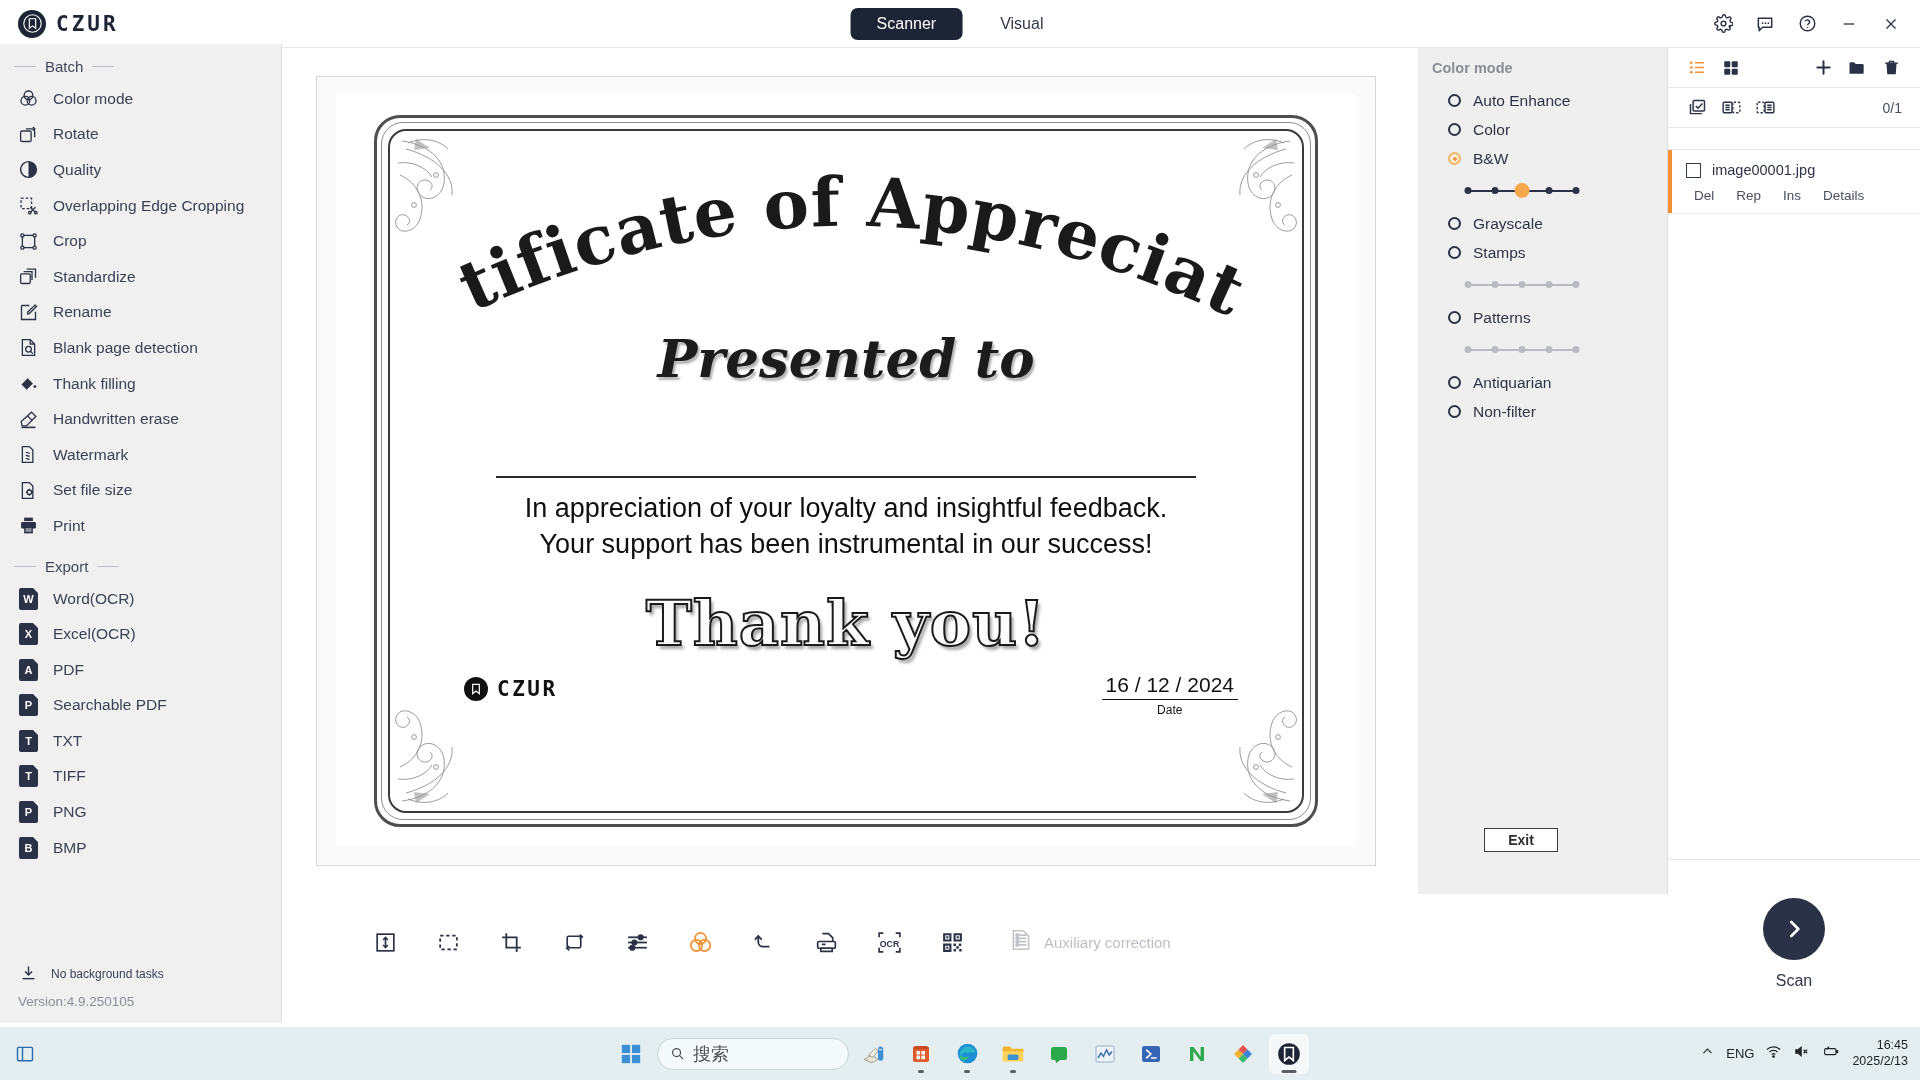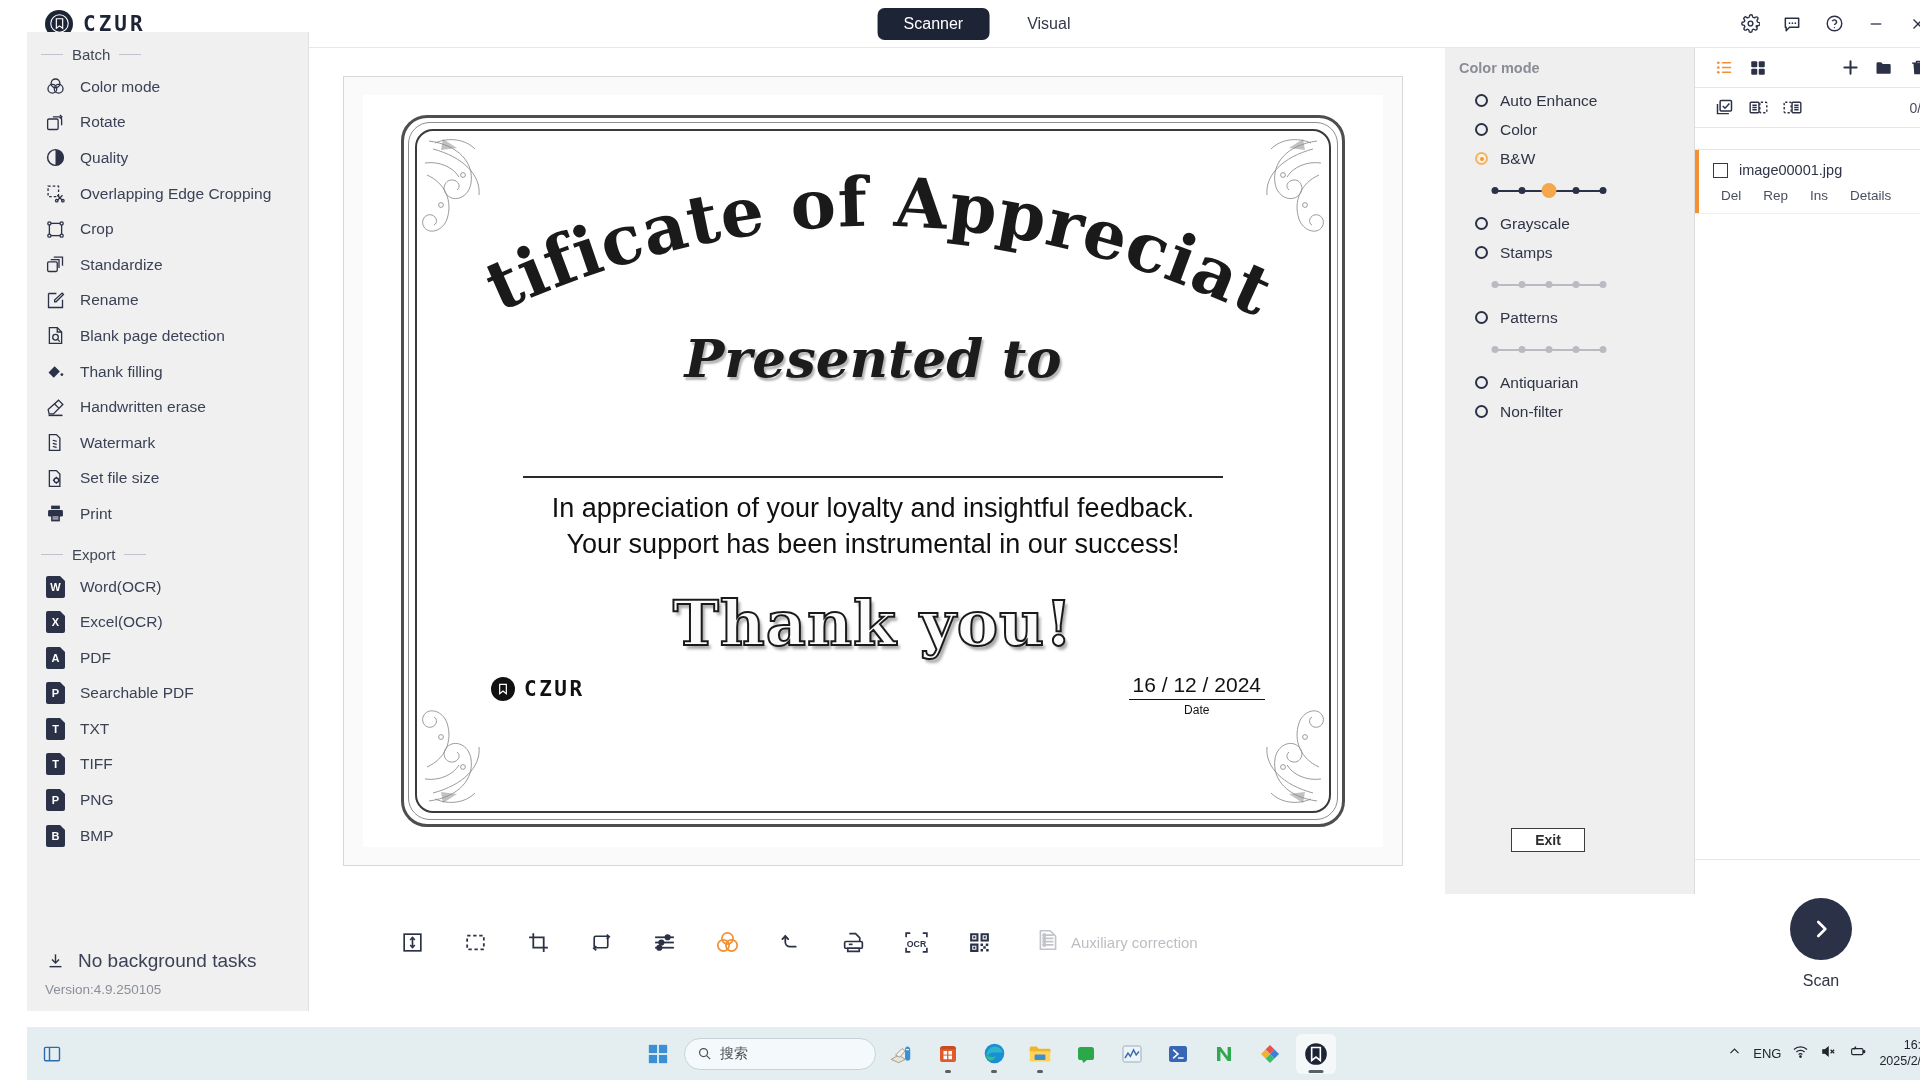--- a/index.html
+++ b/index.html
@@ -1,21 +1,21 @@
 <!DOCTYPE html>
 <html><head>
 <meta charset="utf-8">
 <style>
   * { box-sizing: border-box; margin: 0; padding: 0; }
   html, body {
     width: 1920px; height: 1080px;
     font-family: "Liberation Sans", sans-serif;
     background: #ffffff; overflow: hidden;
   }
-  .app { position: relative; width: 1592px; height: 1080px; margin-left: 27px; }
+  .app { position: relative; width: 1592px; height: 1080px; }
 
   
   .titlebar {
     position: absolute; left: 0; top: 0; width: 1920px; height: 48px;
     background: #ffffff; display: flex; align-items: center;
     border-bottom: 1px solid #e8e8e8;
   }
   .brand { display: flex; align-items: center; gap: 10px; padding-left: 18px; }
   .brand-logo {
     width: 28px; height: 28px; border-radius: 50%;
@@ -38,21 +38,21 @@
   .win-ctrls {
     position: absolute; right: 10px; display: flex; align-items: center; gap: 4px;
   }
   .win-btn {
     width: 38px; height: 34px; display: flex; align-items: center; justify-content: center;
     cursor: pointer; color: #2b3146;
   }
 
   
   .sidebar {
-    position: absolute; left: 0; top: 32px; width: 282px; height: 979px;
+    position: absolute; left: 0; top: 44px; width: 282px; height: 979px;
     background: #f0f0f0; border-right: 1px solid #e0e0e0;
     display: flex; flex-direction: column;
   }
   .sb-scroll { flex: 1; overflow: hidden; padding-top: 8px; }
   .sb-section {
     display: flex; align-items: center; gap: 9px;
     padding: 6px 0 6px 14px; font-size: 15px; color: #414758;
   }
   .sb-section .ln { width: 22px; height: 1px; background: #bfc3cc; }
   .sb-item {
@@ -72,21 +72,21 @@
     font-family: "Liberation Sans", sans-serif;
     position: relative;
   }
   .fmt-badge::after {
     content:""; position:absolute; top:0; right:0;
     border-left: 5px solid transparent; border-top: 5px solid #f0f0f0;
   }
   .sb-foot { padding: 0 0 14px 18px; }
   .sb-task {
     display: flex; align-items: center; gap: 12px;
-    font-size: 19px; color: #3b4256; padding-bottom: 10px;
+    font-size: 12px; color: #3b4256; padding-bottom: 10px;
   }
   .sb-version { font-size: 13.5px; color: #8b8f99; padding-left: 0px; }
 
   
   .viewer {
     position: absolute; left: 282px; top: 48px; width: 1136px; height: 979px;
     background: #ffffff;
   }
   .doc-wrap {
     position: absolute; left: 34px; top: 28px; width: 1060px; height: 790px;
@@ -302,21 +302,21 @@
   .tb-center {
     position: absolute; left: 50%; transform: translateX(-50%);
     display: flex; align-items: center; gap: 6px;
   }
   .tb-start { width: 40px; height: 40px; display: flex; align-items: center; justify-content: center; cursor: pointer; }
   .tb-search {
     width: 192px; height: 32px; border-radius: 16px; background: #f4fafb;
     border: 1px solid #c6d4d7; display: flex; align-items: center; gap: 8px;
     padding-left: 12px; cursor: text; position: relative; overflow: hidden;
   }
-  .tb-search-ph { font-size: 14px; color: #4c5256; }
+  .tb-search-ph { font-size: 18px; color: #4c5256; }
   .tb-app {
     width: 40px; height: 40px; border-radius: 6px; display: flex; align-items: center;
     justify-content: center; cursor: pointer; position: relative;
   }
   .tb-app.active { background: rgba(255,255,255,.6); }
   .tb-dot {
     position: absolute; bottom: 1px; left: 50%; transform: translateX(-50%);
     width: 6px; height: 3px; border-radius: 2px; background: #5a5f63;
   }
   .tb-dot.wide { width: 15px; }

